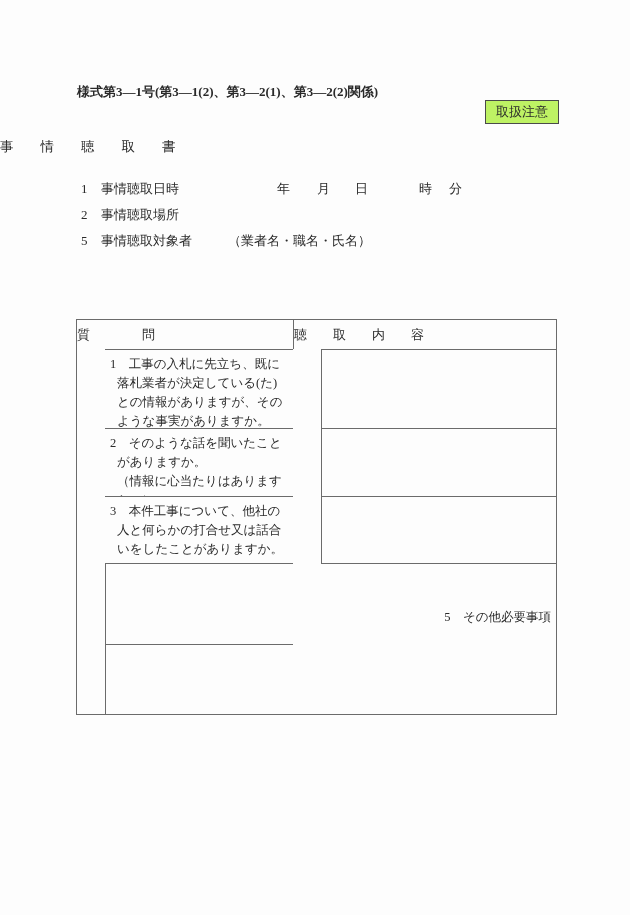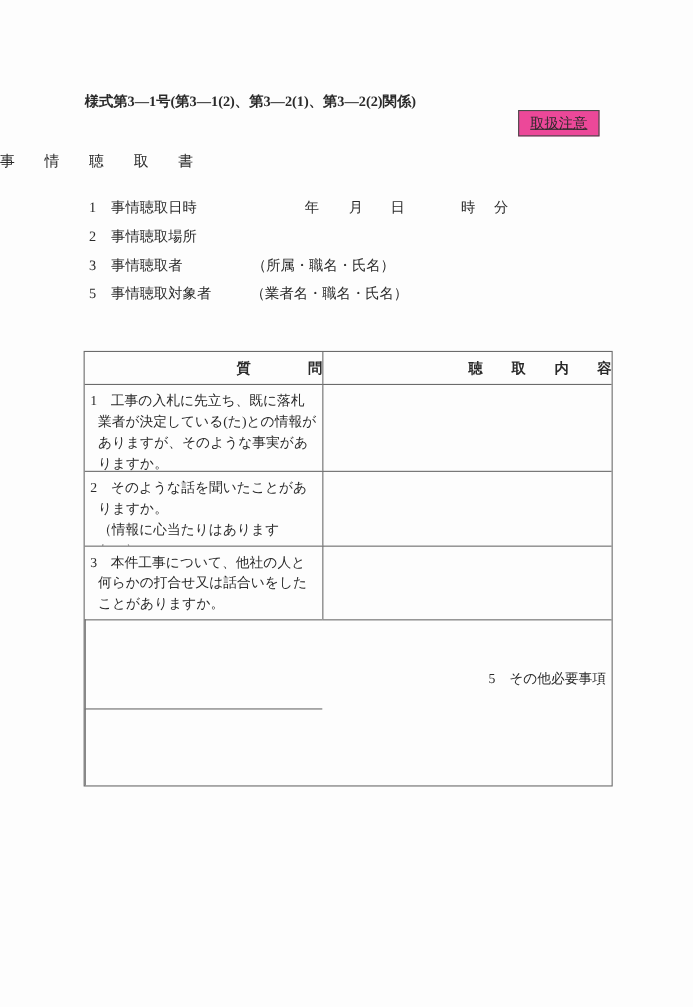--- a/index.html
+++ b/index.html
@@ -12,26 +12,25 @@
     overflow: hidden;
   }
   * { box-sizing: border-box; }
   .page { position: absolute; inset: 0; background: #fdfdfd; }
 
   .form-number {
     position: absolute; left: 77px; top: 83px;
     font-size: 13px; line-height: 18px; white-space: nowrap; font-weight: bold;
   }
   .notice-box {
-    position: absolute; left: 471px; top: 100px;
+    position: absolute; left: 485px; top: 100px;
     border: 1px solid #4a4a4a;
     padding: 2px 10px 3px 10px;
     font-size: 13px; line-height: 17px;
-    background: #ec4899;
-    text-decoration: underline;
+    background: #bef264;
   }
   .doc-title {
     position: absolute; left: 0; top: 137px; width: 630px;
     text-align: left;
     font-size: 13.5px; line-height: 19px;
   }
 
   .items { position: absolute; left: 77px; top: 180px; width: 500px; font-size: 13px; }
   .item { position: relative; height: 26px; padding-left: 4px; line-height: 18px; white-space: nowrap; }
   .item .num { display: inline-block; width: 20px; }
@@ -49,26 +48,25 @@
     position: absolute; left: 76px; top: 319px;
     width: 481px;
     border: 1px solid #6b6b6b;
     display: grid;
     grid-template-columns: 216px 1fr;
     grid-template-rows: 29px 79px 68px 67px 81px 70px;
     background: #fdfdfd;
   }
   .cell { overflow: hidden; }
   .cl { border-left: 1px solid #6b6b6b; }
-  .bt { border-top: 1px solid #6b6b6b; }
+  .bt { border-top: 1px solid #6b6b6b; margin-left: 28px; }
   .head {
-    text-align: right;
+    text-align: left;
     font-size: 13px; line-height: 17px;
     padding-top: 6px;
-    font-weight: bold;
   }
   .q {
     font-size: 12.5px; line-height: 19px;
     padding: 5px 5px 0 12px;
     text-indent: -7px;
     white-space: pre-wrap;
   }
   .q5 { padding-top: 44px; text-align: right; }
 </style>
 </head>
@@ -92,24 +90,20 @@
       <span class="du du-month">月</span>
       <span class="du du-day">日</span>
       <span class="du du-hour">時</span>
       <span class="du du-minute">分</span>
     </div>
 
     <div class="item">
       <span class="num">2</span><span>事情聴取場所</span>
     </div>
 
-    <div class="item">
-      <span class="num">3</span><span>事情聴取者</span>
-      <span class="note-3">（所属・職名・氏名）</span>
-    </div>
 
 
     <div class="item">
       <span class="num">5</span><span>事情聴取対象者</span>
       <span class="note-5">（業者名・職名・氏名）</span>
     </div>
 
   </div>
 
   <div class="qtable">

